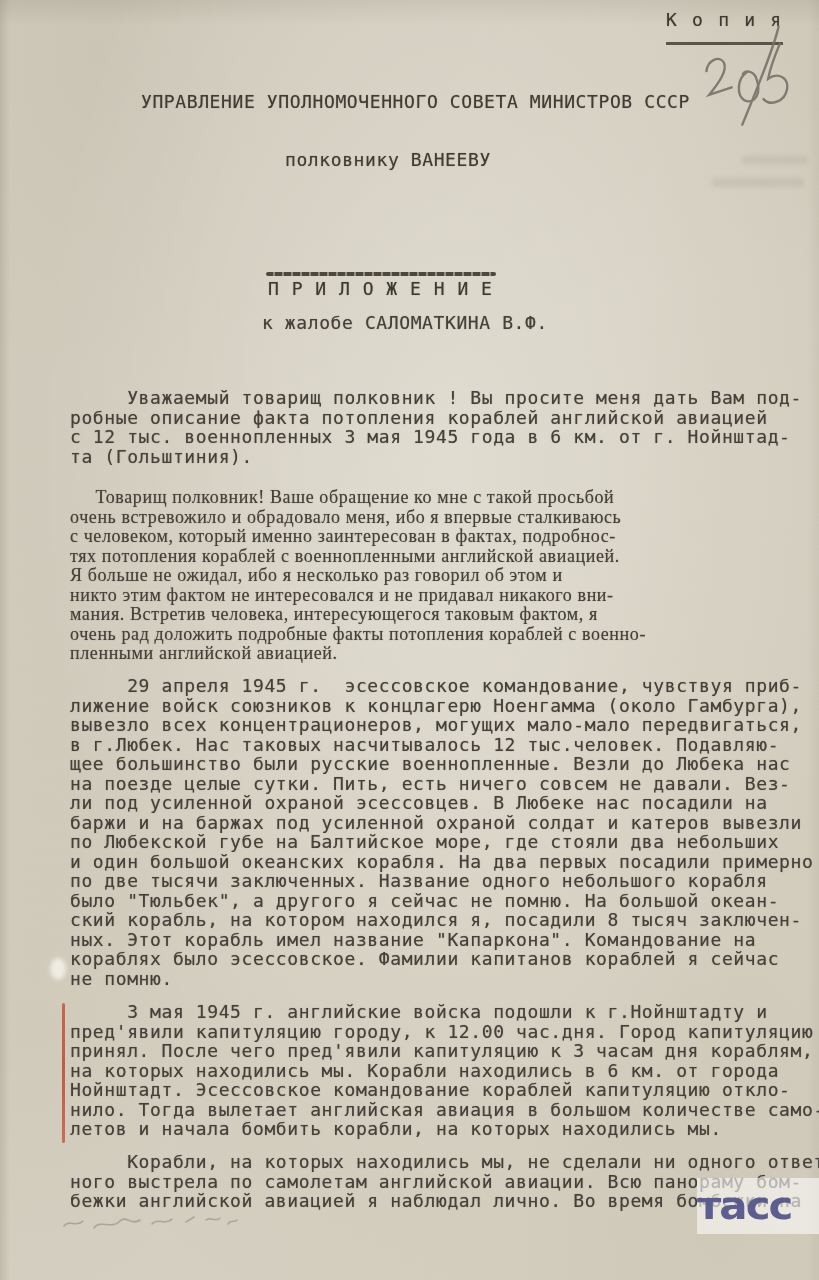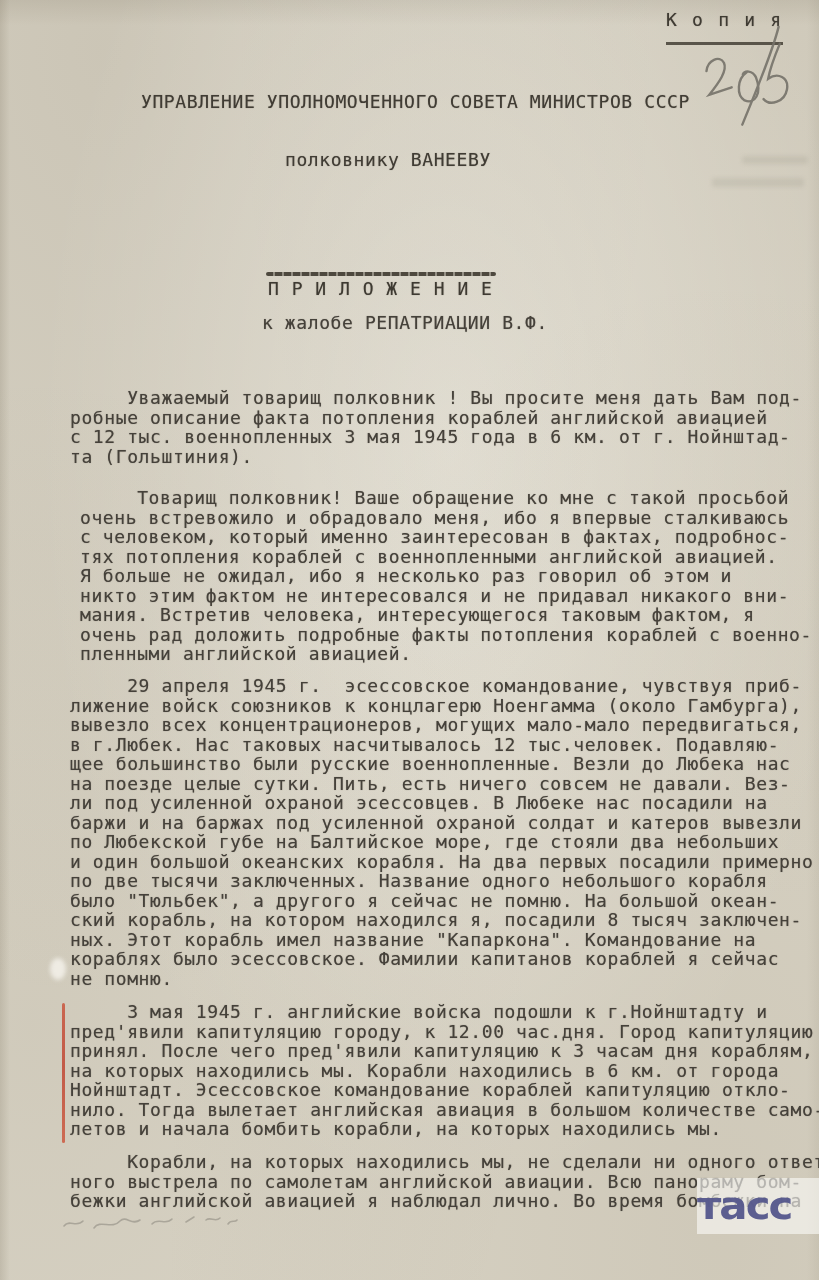--- a/index.html
+++ b/index.html
@@ -49,21 +49,21 @@
   .title-underline{
     position:absolute;
     top:272px;left:266px;
     width:230px;height:4px;
     background:repeating-linear-gradient(90deg,
       rgba(62,57,47,0.9) 0 7px, rgba(62,57,47,0.45) 7px 9px);
     border-radius:2px;
   }
   .doc-subtitle{top:313px;left:262px;}
   .p1{top:388px;left:70px;}
-  .p2{top:488px;left:80px;}
+  .p2{top:488px;left:70px;font-family:Liberation Serif, serif;}
   .p3{top:676px;left:70px;}
   .p4{top:1002px;left:70px;}
   .p5{top:1152px;left:70px;}
   .margin-line{
     position:absolute;
     left:62px;top:1003px;
     width:3px;height:140px;
     background:linear-gradient(180deg,#c9553d 0%, #c04733 45%, #cc5a40 100%);
     border-radius:2px;
     opacity:0.85;
@@ -117,21 +117,21 @@
 
   <div class="tw org-line1">УПРАВЛЕНИЕ УПОЛНОМОЧЕННОГО СОВЕТА МИНИСТРОВ СССР</div>
   <div class="tw addressee">полковнику ВАНЕЕВУ</div>
 
   <div class="ghost-smudge smudge-a"></div>
   <div class="ghost-smudge smudge-b"></div>
 
   <div class="tw doc-title">П Р И Л О Ж Е Н И Е</div>
   <div class="title-underline"></div>
 
-  <div class="tw doc-subtitle">к жалобе РЕПАТРИАЦИИ В.Ф.</div>
+  <div class="tw doc-subtitle">к жалобе САЛОМАТКИНА В.Ф.</div>
 
   <div class="tw p1">     Уважаемый товарищ полковник ! Вы просите меня дать Вам под-
 робные описание факта потопления кораблей английской авиацией
 с 12 тыс. военнопленных 3 мая 1945 года в 6 км. от г. Нойнштад-
 та (Гольштиния).</div>
 
   <div class="tw p2">     Товарищ полковник! Ваше обращение ко мне с такой просьбой
 очень встревожило и обрадовало меня, ибо я впервые сталкиваюсь
 с человеком, который именно заинтересован в фактах, подробнос-
 тях потопления кораблей с военнопленными английской авиацией.

